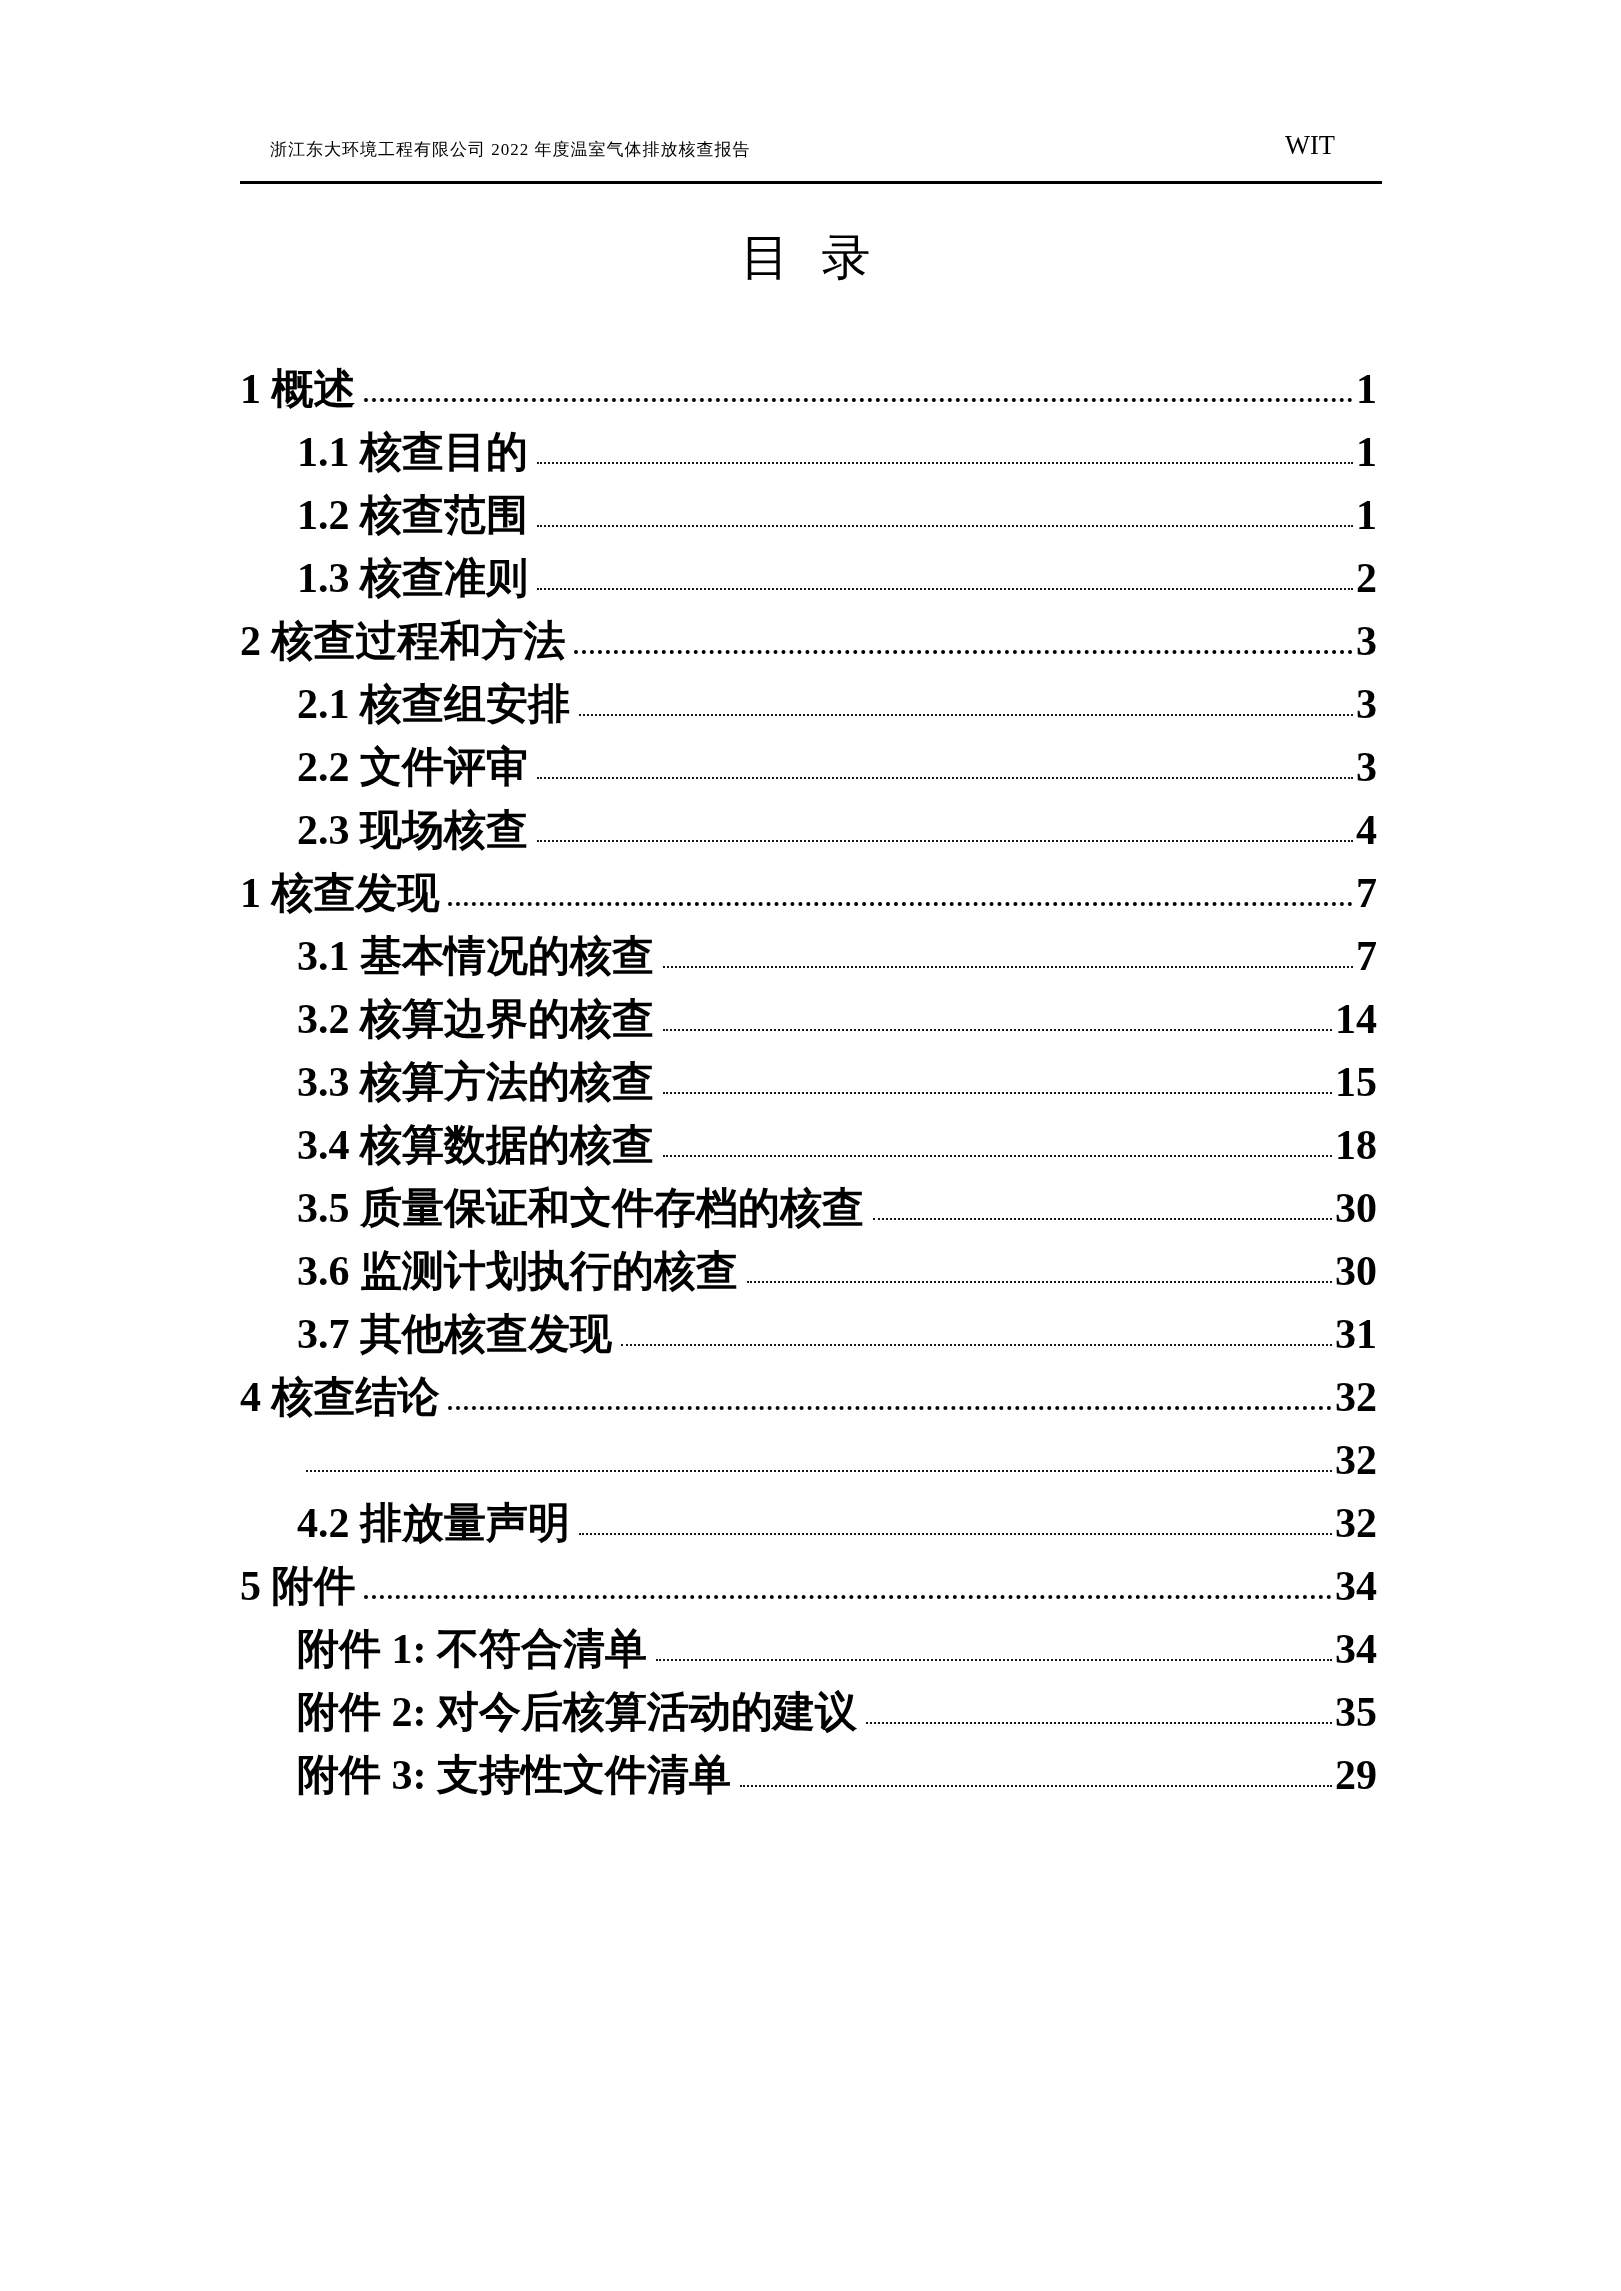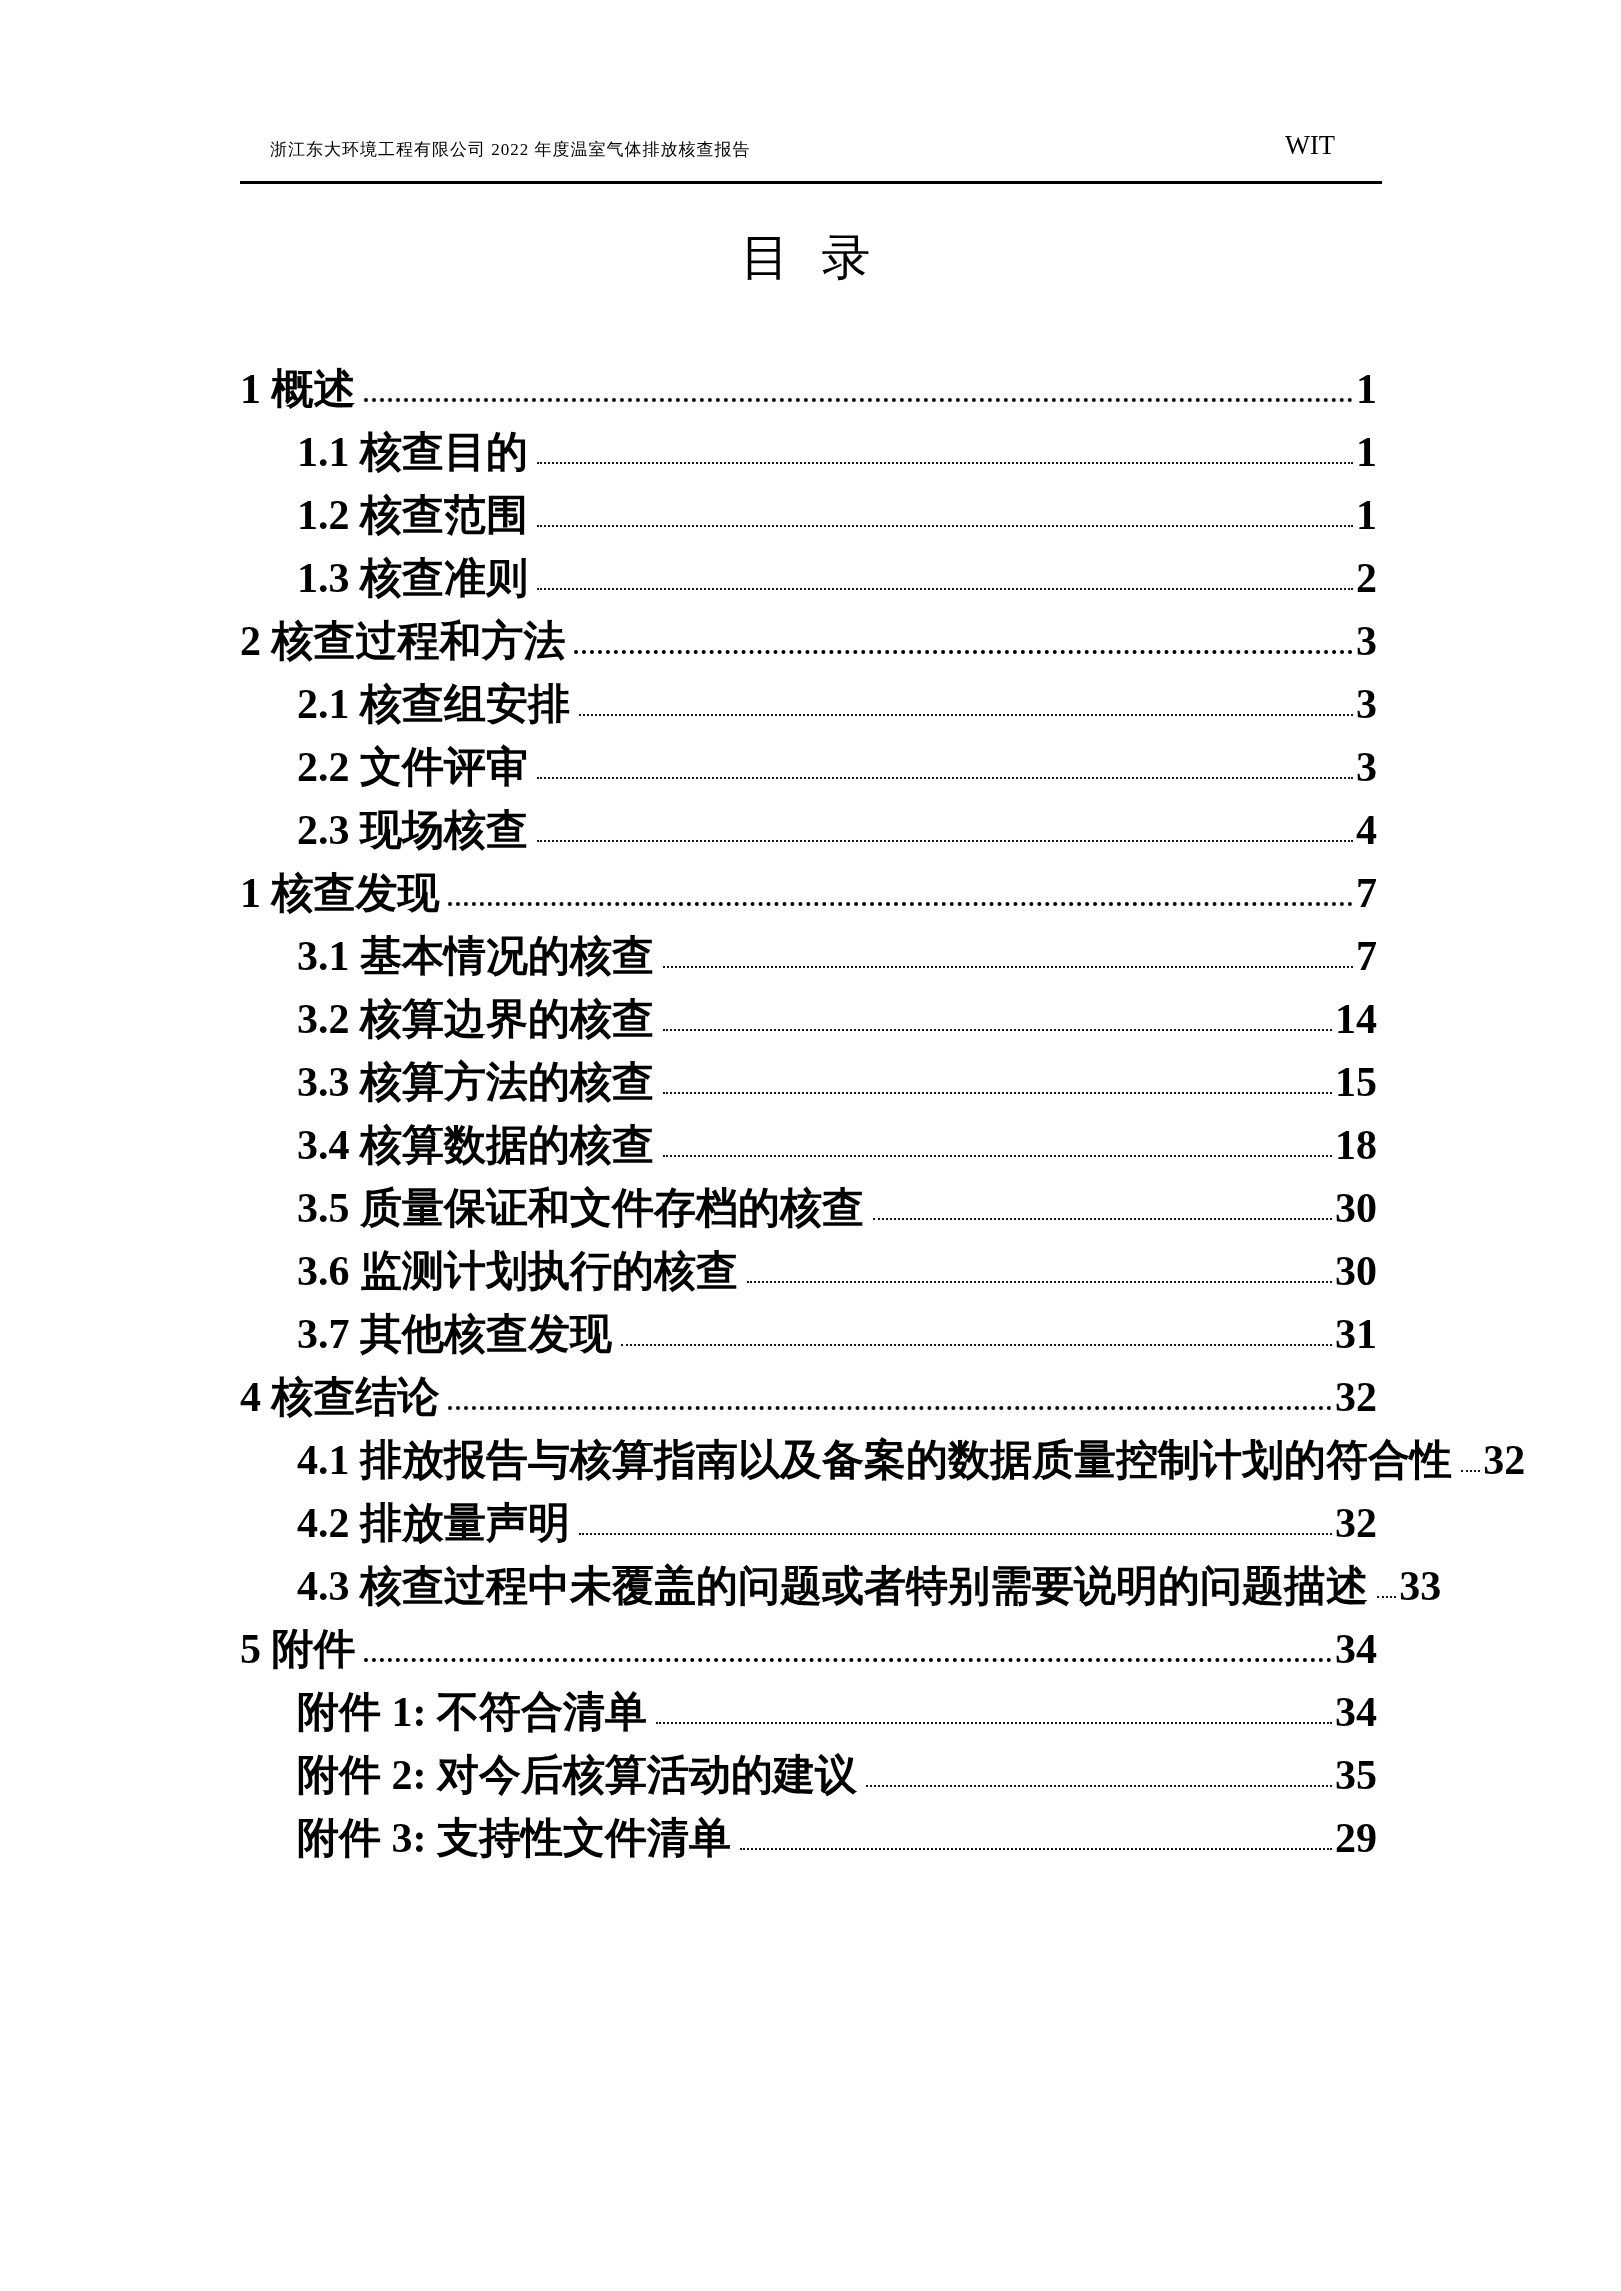--- a/index.html
+++ b/index.html
@@ -148,33 +148,27 @@
     <span class="toc-label">3.7 其他核查发现</span>
     <span class="leader"></span>
     <span class="toc-page">31</span>
   </div>
     <div class="toc-row l1">
     <span class="toc-label">4 核查结论</span>
     <span class="leader"></span>
     <span class="toc-page">32</span>
   </div>
     <div class="toc-row l2">
-    <span class="toc-label">4.1 排放报告与核算指南以及备案的数据质量控制计划的符合性</span>
     <span class="leader"></span>
     <span class="toc-page">32</span>
   </div>
     <div class="toc-row l2">
     <span class="toc-label">4.2 排放量声明</span>
     <span class="leader"></span>
     <span class="toc-page">32</span>
-  </div>
-    <div class="toc-row l2">
-    <span class="toc-label">4.3 核查过程中未覆盖的问题或者特别需要说明的问题描述</span>
-    <span class="leader"></span>
-    <span class="toc-page">33</span>
   </div>
     <div class="toc-row l1">
     <span class="toc-label">5 附件</span>
     <span class="leader"></span>
     <span class="toc-page">34</span>
   </div>
     <div class="toc-row l2">
     <span class="toc-label">附件 1: 不符合清单</span>
     <span class="leader"></span>
     <span class="toc-page">34</span>

